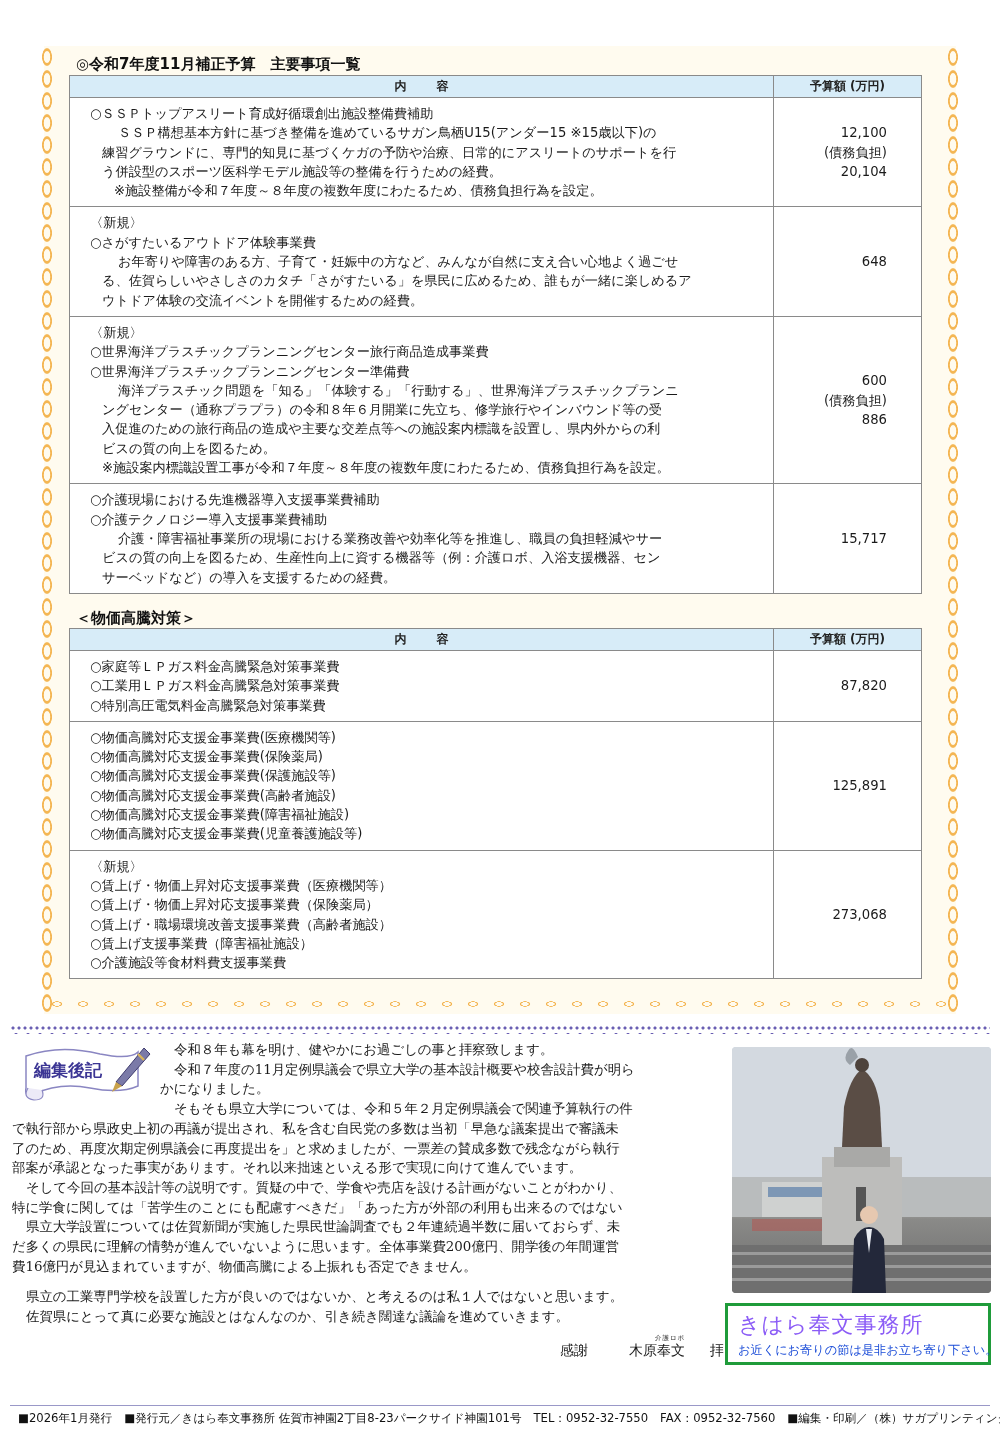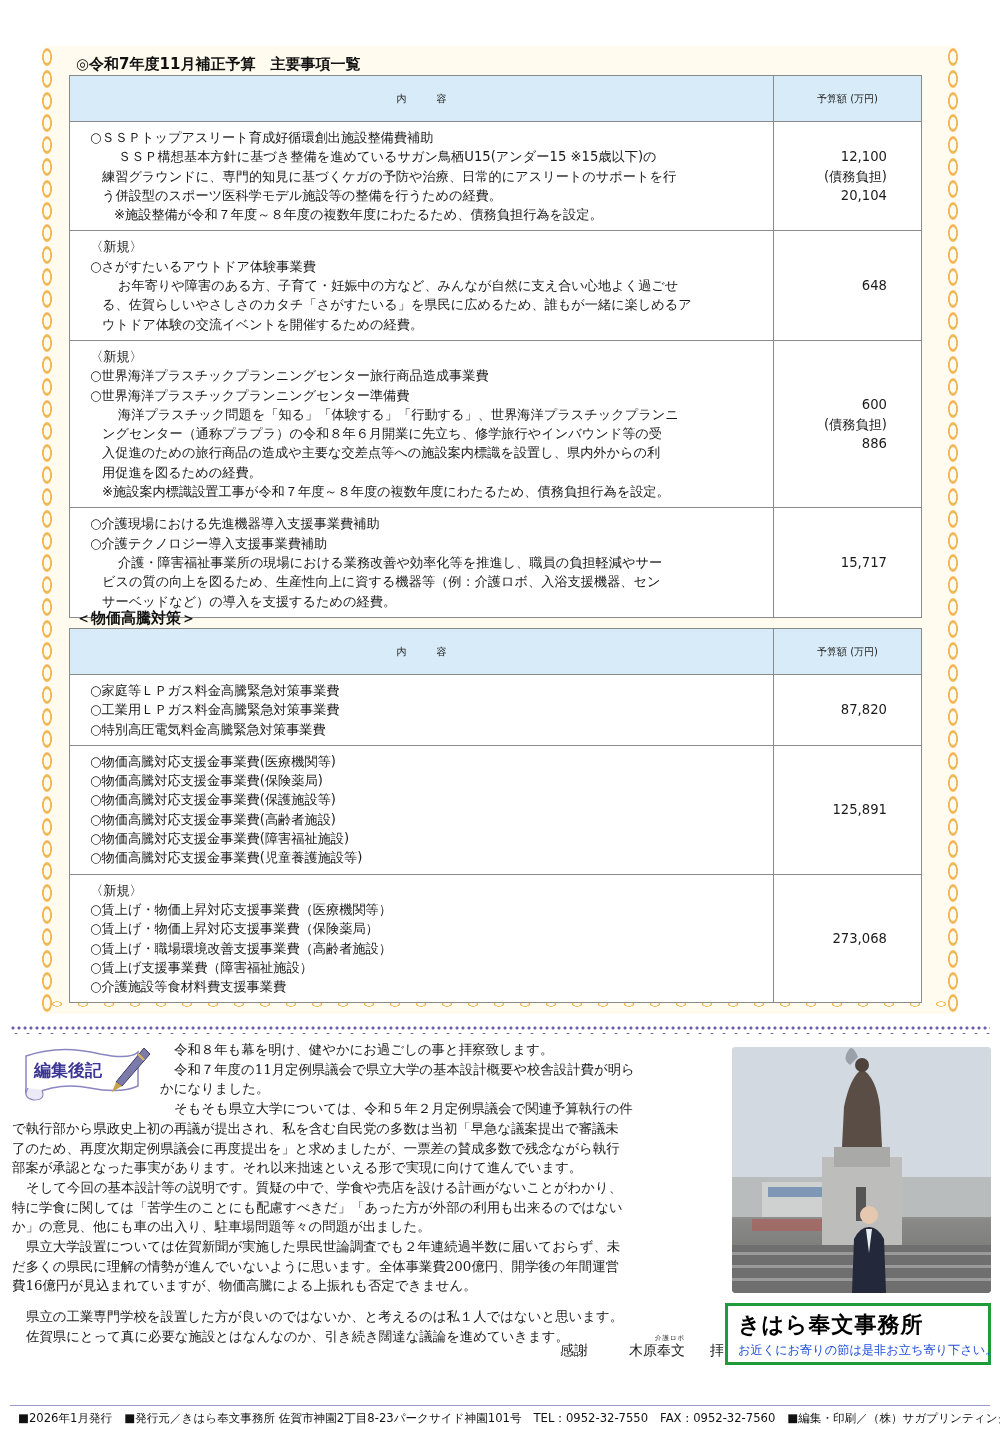--- a/index.html
+++ b/index.html
@@ -32,22 +32,22 @@
   .sec-title {
     position: absolute; left: 76px; font-weight: bold; font-size: 15px; letter-spacing: 0px; color: #111;
   }
 
   
   table.budget {
     position: absolute; left: 69px; width: 853px; border-collapse: collapse;
     background: #fff; font-size: 13.2px; line-height: 19.3px;
   }
   table.budget th {
-    background: #d7ecf8; font-weight: normal; height: 46px; border: 1px solid #8a8a8a;
-    font-size: 10px; color: #222;
+    background: #d7ecf8; font-weight: bold; height: 22px; border: 1px solid #8a8a8a;
+    font-size: 12px; color: #222;
   }
   table.budget th.c1 { letter-spacing: 30px; padding-left: 30px; }
   table.budget td { border: 1px solid #8a8a8a; vertical-align: middle; color: #1a1a1a; }
   table.budget td.content { padding: 6px 20px 6px 20px; border-radius: 8px; }
   table.budget td.amount { width: 148px; text-align: right; padding-right: 34px; }
   .line { display: block; white-space: nowrap; }
   .line.item { margin-left: 0; }
   .line.indent1 { padding-left: 28px; }
   .line.indent-cont { padding-left: 12px; }
   .line.note { padding-left: 24px; }
@@ -76,21 +76,21 @@
   .ruby-rt { position: absolute; font-size: 6.5px; left: 86px; top: -6px; letter-spacing: 1px; }
 
   .photo {
     position: absolute; left: 732px; top: 1047px; width: 259px; height: 246px; border-radius: 4px; overflow: hidden;
     background: linear-gradient(#c9d2dc 0%, #dfe4ea 45%, #c7c7c4 62%, #8a8a88 70%, #6b6b6b 100%);
   }
   .office-box {
     position: absolute; left: 725px; top: 1303px; width: 266px; height: 62px;
     border: 3px solid #1f9b3a; background: #fff; padding: 4px 10px;
   }
-  .office-name { font-size: 22px; font-weight: bold; color: #000000; display: block; letter-spacing: 1px; }
+  .office-name { font-size: 22px; font-weight: normal; color: #8b5cf6; display: block; letter-spacing: 1px; }
   .office-tag { font-size: 12.2px; color: #1d4ed8; display: block; margin-top: 2px; white-space: nowrap; }
 
   
   .footer-rule { position: absolute; left: 10px; top: 1405px; width: 980px; height: 1px; background: #9a98c8; }
   .footer {
     position: absolute; left: 18px; top: 1411px; width: 970px; font-size: 11.6px; color: #111; white-space: nowrap;
   }
   .footer span { margin-right: 12px; }
 </style>
 </head>
@@ -139,21 +139,21 @@
         </td>
       </tr>
       <tr>
         <td class="content">
           <span class="line item">〈新規〉</span>
           <span class="line item">○世界海洋プラスチックプランニングセンター旅行商品造成事業費</span>
           <span class="line item">○世界海洋プラスチックプランニングセンター準備費</span>
           <span class="line indent1">海洋プラスチック問題を「知る」「体験する」「行動する」、世界海洋プラスチックプランニ</span>
           <span class="line indent-cont">ングセンター（通称プラプラ）の令和８年６月開業に先立ち、修学旅行やインバウンド等の受</span>
           <span class="line indent-cont">入促進のための旅行商品の造成や主要な交差点等への施設案内標識を設置し、県内外からの利</span>
-          <span class="line indent-cont">用促進を図るための経費。</span>
+          <span class="line indent-cont">ビスの質の向上を図るため。</span>
           <span class="line indent-cont">※施設案内標識設置工事が令和７年度～８年度の複数年度にわたるため、債務負担行為を設定。</span>
         </td>
         <td class="amount">
           <span class="line">600</span>
           <span class="line">(債務負担)</span>
           <span class="line">886</span>
         </td>
       </tr>
       <tr>
         <td class="content">
@@ -235,21 +235,20 @@
 <div class="editor-text" id="editor-text">
     <span class="p" style="padding-left: 162px;">令和８年も幕を明け、健やかにお過ごしの事と拝察致します。</span>
     <span class="p" style="padding-left: 162px;">令和７年度の11月定例県議会で県立大学の基本設計概要や校舎設計費が明ら</span>
     <span class="p" style="padding-left: 148px;">かになりました。</span>
     <span class="p" style="padding-left: 162px;">そもそも県立大学については、令和５年２月定例県議会で関連予算執行の件</span>
     <span class="p" style="padding-left: 0px;">で執行部から県政史上初の再議が提出され、私を含む自民党の多数は当初「早急な議案提出で審議未</span>
     <span class="p" style="padding-left: 0px;">了のため、再度次期定例県議会に再度提出を」と求めましたが、一票差の賛成多数で残念ながら執行</span>
     <span class="p" style="padding-left: 0px;">部案が承認となった事実があります。それ以来拙速といえる形で実現に向けて進んでいます。</span>
     <span class="p" style="padding-left: 14px;">そして今回の基本設計等の説明です。質疑の中で、学食や売店を設ける計画がないことがわかり、</span>
     <span class="p" style="padding-left: 0px;">特に学食に関しては「苦学生のことにも配慮すべきだ」「あった方が外部の利用も出来るのではない</span>
-    <span class="p" style="padding-left: 0px;">か」の意見、他にも車の出入り、駐車場問題等々の問題が出ました。</span>
     <span class="p" style="padding-left: 14px;">県立大学設置については佐賀新聞が実施した県民世論調査でも２年連続過半数に届いておらず、未</span>
     <span class="p" style="padding-left: 0px;">だ多くの県民に理解の情勢が進んでいないように思います。全体事業費200億円、開学後の年間運営</span>
     <span class="p" style="padding-left: 0px;">費16億円が見込まれていますが、物価高騰による上振れも否定できません。</span>
     <span class="p" style="padding-left: 14px; margin-top: 11px;">県立の工業専門学校を設置した方が良いのではないか、と考えるのは私１人ではないと思います。</span>
     <span class="p" style="padding-left: 14px;">佐賀県にとって真に必要な施設とはなんなのか、引き続き闊達な議論を進めていきます。</span>
   </div>
 
 <div class="signature">
   <span>感謝</span>
   <span style="display:inline-block;width:32px;"></span>

